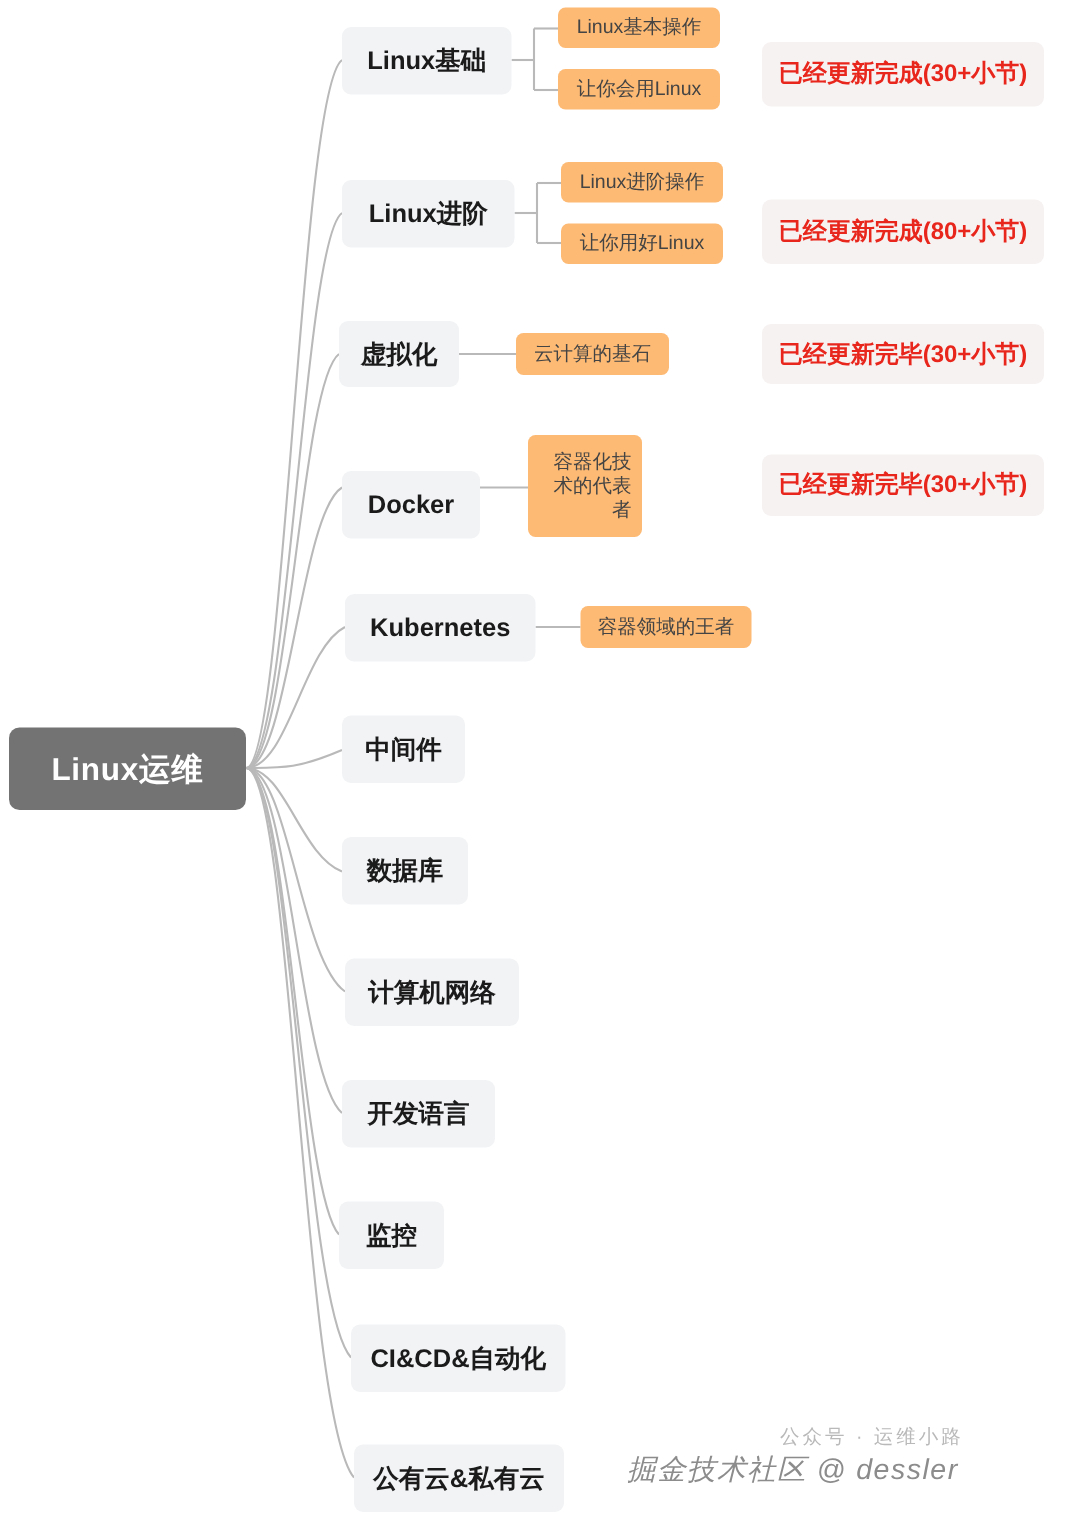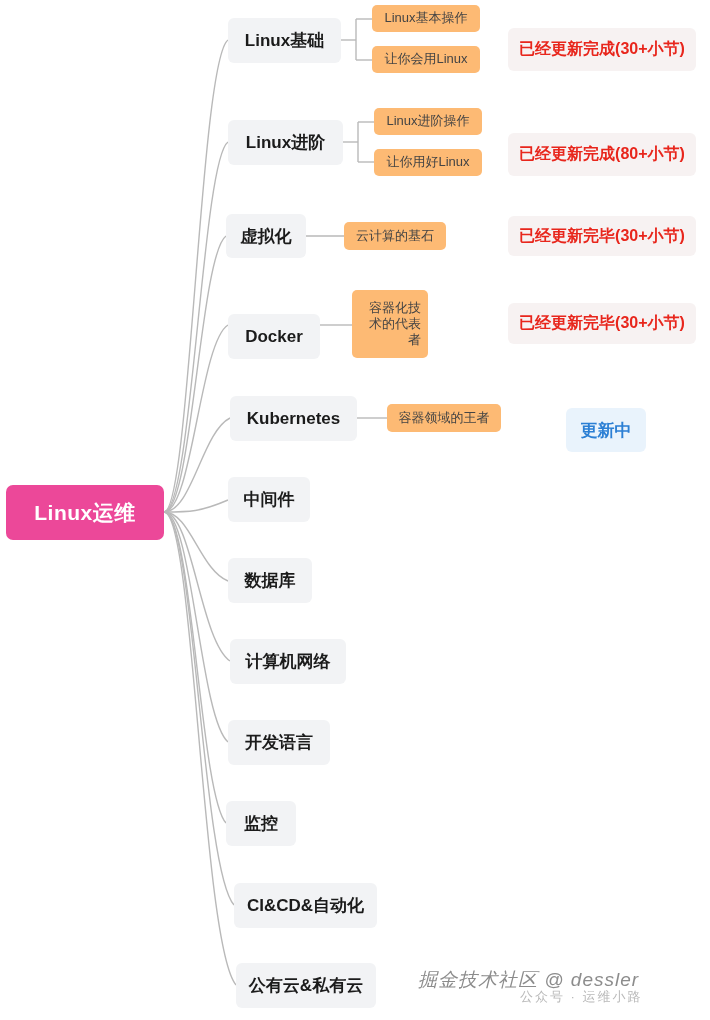--- a/index.html
+++ b/index.html
@@ -27,21 +27,21 @@
   }
   .node {
     position: absolute;
     box-sizing: border-box;
     display: flex;
     align-items: center;
     justify-content: center;
     text-align: center;
   }
   .root-node {
-    background: #ec4899;
+    background: #737373;
     color: #ffffff;
     font-size: 21px;
     font-weight: bold;
     border-radius: 7px;
     letter-spacing: 0.5px;
   }
   .branch-node {
     background: #f2f3f5;
     color: #1b1b1b;
     font-size: 17px;
@@ -181,23 +181,20 @@
   <div class="node status-node status-done" style="left:508px; top:303px; width:188px; height:41px;">
     <span>已经更新完毕(30+小节)</span>
   </div>
 
   <div class="node branch-node" style="left:230px; top:396px; width:127px; height:45px;">
     <span>Kubernetes</span>
   </div>
   <div class="node leaf-node" style="left:387px; top:404px; width:114px; height:28px;">
     <span>容器领域的王者</span>
   </div>
-  <div class="node status-node status-progress" style="left:566px; top:408px; width:80px; height:44px;">
-    <span>更新中</span>
-  </div>
 
   <div class="node branch-node" style="left:228px; top:477px; width:82px; height:45px;">
     <span>中间件</span>
   </div>
 
   <div class="node branch-node" style="left:228px; top:558px; width:84px; height:45px;">
     <span>数据库</span>
   </div>
 
   <div class="node branch-node" style="left:230px; top:639px; width:116px; height:45px;">
@@ -215,15 +212,15 @@
   <div class="node branch-node" style="left:234px; top:883px; width:143px; height:45px;">
     <span>CI&amp;CD&amp;自动化</span>
   </div>
 
   <div class="node branch-node" style="left:236px; top:963px; width:140px; height:45px;">
     <span>公有云&amp;私有云</span>
   </div>
 
 
   <div class="watermark" style="left:418px; top:967px;font-style:italic;">掘金技术社区 @ dessler</div>
-  <div class="watermark-small" style="left:520px; top:988px;">公众号 · 运维小路</div>
+  <div class="watermark-small" style="left:520px; top:949px;">公众号 · 运维小路</div>
 
 </div>
 
 </body></html>

